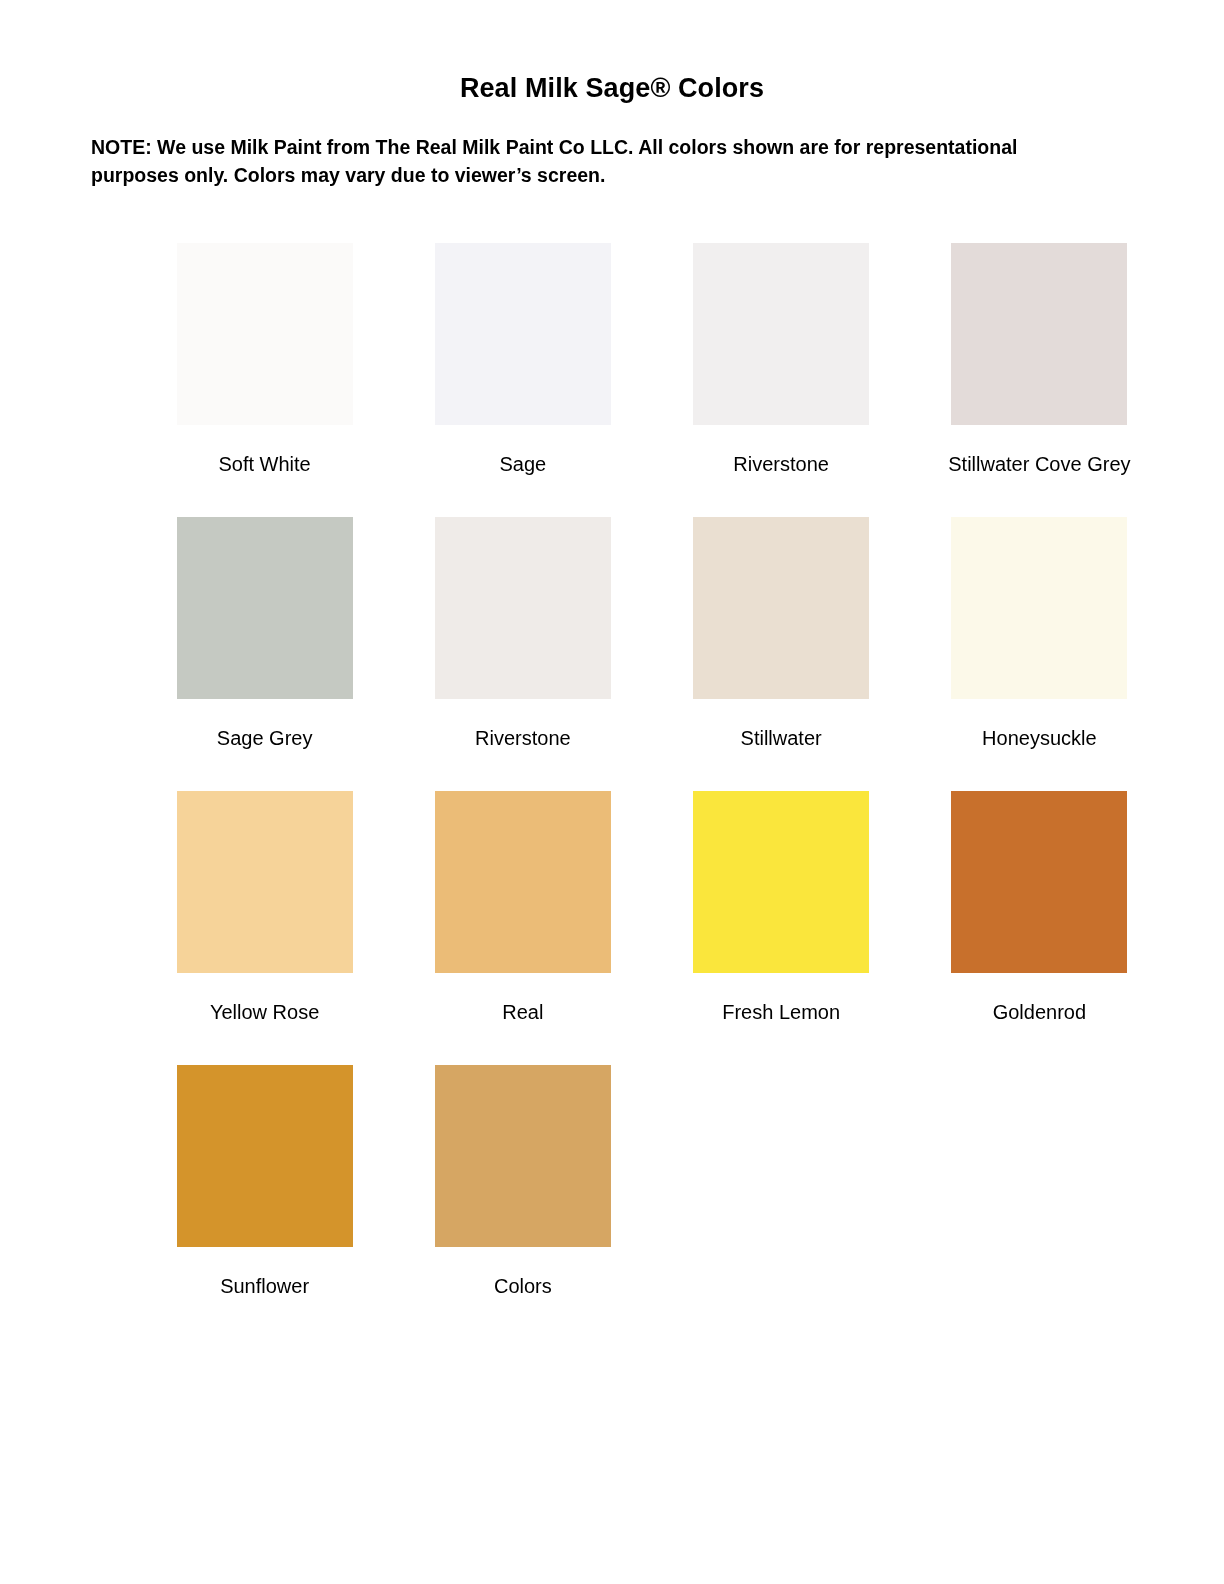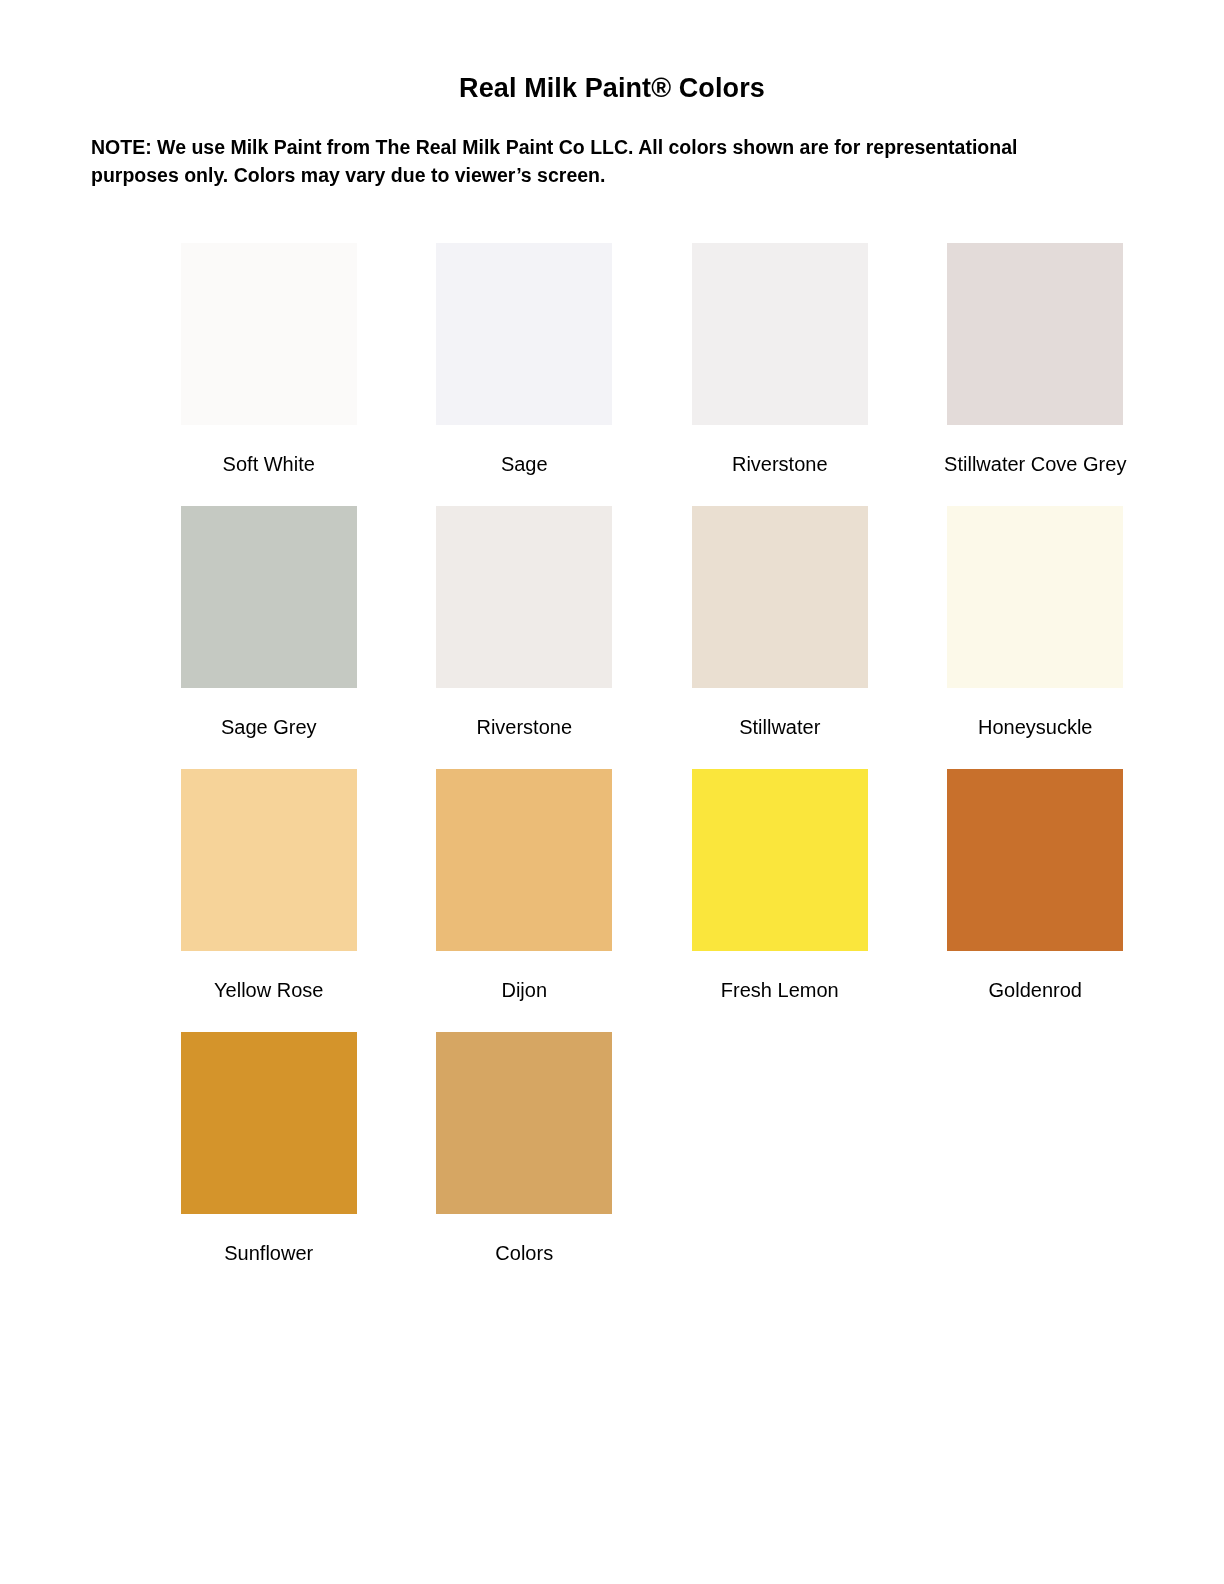--- a/index.html
+++ b/index.html
@@ -44,20 +44,21 @@
   .swatch-grid {
     margin: 0;
     padding-top: 53px;
     padding-left: 141px;
     padding-right: 61px;
     display: grid;
     grid-template-columns: repeat(4, 1fr);
     grid-auto-rows: auto;
     row-gap: 0;
     column-gap: 0;
+    gap: 11px;
   }
   .swatch-cell {
     display: flex;
     flex-direction: column;
     align-items: center;
     padding-bottom: 30px;
   }
   .swatch-chip {
     width: 176px;
     height: 182px;
@@ -70,21 +71,21 @@
     text-align: center;
     line-height: 1.2;
     white-space: nowrap;
   }
 </style>
 </head>
 <body>
 
 <div class="page">
 
-  <h1 class="doc-title">Real Milk Paint® Colors</h1>
+  <h1 class="doc-title">Real Milk Sage® Colors</h1>
 
   <p class="note">NOTE: We use Milk Paint from The Real Milk Paint Co LLC.  All colors shown are for representational purposes only. Colors may vary due to viewer’s screen.</p>
 
   <div class="swatch-grid">
       <div class="swatch-cell">
         <div class="swatch-chip" style="background: rgb(251, 250, 249);"></div>
         <div class="swatch-label">Soft White</div>
       </div>
       <div class="swatch-cell">
         <div class="swatch-chip" style="background: rgb(243, 243, 247);"></div>
@@ -113,21 +114,21 @@
       <div class="swatch-cell">
         <div class="swatch-chip" style="background: rgb(252, 249, 233);"></div>
         <div class="swatch-label">Honeysuckle</div>
       </div>
       <div class="swatch-cell">
         <div class="swatch-chip" style="background: rgb(246, 211, 153);"></div>
         <div class="swatch-label">Yellow Rose</div>
       </div>
       <div class="swatch-cell">
         <div class="swatch-chip" style="background: rgb(235, 188, 119);"></div>
-        <div class="swatch-label">Dijon</div>
+        <div class="swatch-label">Real</div>
       </div>
       <div class="swatch-cell">
         <div class="swatch-chip" style="background: rgb(250, 230, 60);"></div>
         <div class="swatch-label">Fresh Lemon</div>
       </div>
       <div class="swatch-cell">
         <div class="swatch-chip" style="background: rgb(200, 112, 44);"></div>
         <div class="swatch-label">Goldenrod</div>
       </div>
       <div class="swatch-cell">

